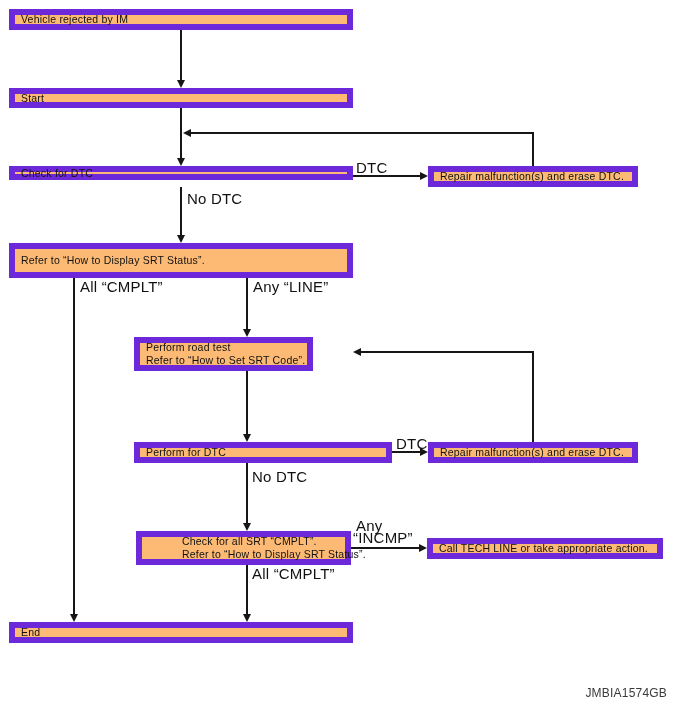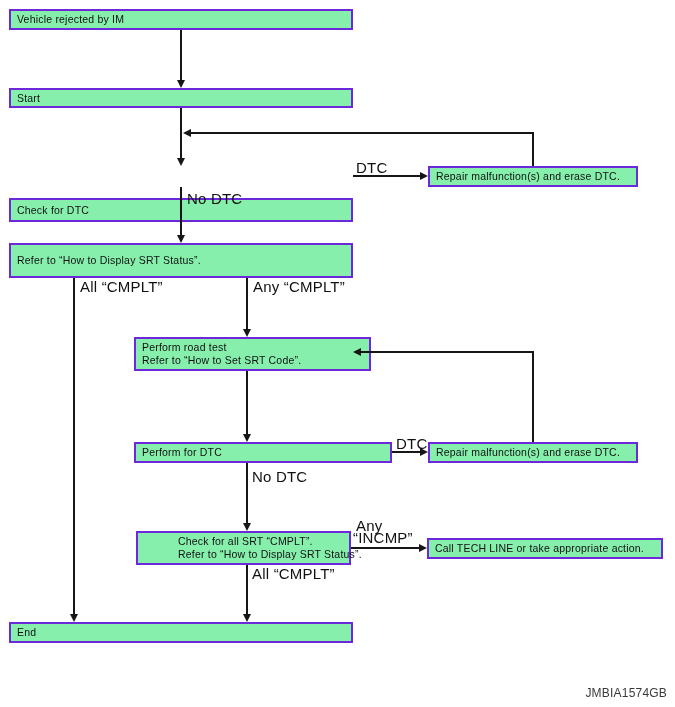--- a/index.html
+++ b/index.html
@@ -6,22 +6,22 @@
   .canvas{
     position:relative;
     width:675px;height:707px;
     background:#ffffff;
     font-family:"Liberation Sans","DejaVu Sans",sans-serif;
     color:#111;
     overflow:hidden;
   }
   .box{
     position:absolute;
-    background:#86efac;
-    border:2px solid #6d28d9;
+    background:#fdba74;
+    border:6px solid #6d28d9;
     box-sizing:border-box;
     font-size:10.5px;
     letter-spacing:.2px;
     line-height:13px;
     display:flex;
     flex-direction:column;
     justify-content:center;
     padding-left:6px;
     white-space:nowrap;
   }
@@ -39,33 +39,33 @@
 <div class="canvas">
 
   <div class="box" style="left:9px;top:9px;width:344px;height:21px;">
     <span>Vehicle rejected by IM</span>
   </div>
 
   <div class="box" style="left:9px;top:88px;width:344px;height:20px;">
     <span>Start</span>
   </div>
 
-  <div class="box" style="left:9px;top:166px;width:344px;height:24px;margin-top:32px;">
+  <div class="box" style="left:9px;top:166px;width:344px;height:14px;">
     <span>Check for DTC</span>
   </div>
 
   <div class="box" style="left:428px;top:166px;width:210px;height:21px;">
     <span>Repair malfunction(s) and erase DTC.</span>
   </div>
 
   <div class="box" style="left:9px;top:243px;width:344px;height:35px;">
     <span>Refer to “How to Display SRT Status”.</span>
   </div>
 
-  <div class="box" style="left:134px;top:337px;width:237px;height:34px;">
+  <div class="box" style="left:134px;top:337px;width:179px;height:34px;">
     <span>Perform road test</span>
     <span>Refer to “How to Set SRT Code”.</span>
   </div>
 
   <div class="box" style="left:134px;top:442px;width:258px;height:21px;">
     <span>Perform for DTC</span>
   </div>
 
   <div class="box" style="left:428px;top:442px;width:210px;height:21px;">
     <span>Repair malfunction(s) and erase DTC.</span>
@@ -121,21 +121,21 @@
 
   <div class="hline" style="left:351px;top:547px;width:68px;"></div>
   <div class="arr-r" style="left:419px;top:544px;"></div>
 
   <div class="vline" style="left:246px;top:565px;height:50px;"></div>
   <div class="arr-d" style="left:243px;top:614px;"></div>
 
   <div class="lbl" style="left:356px;top:162px;">DTC</div>
   <div class="lbl" style="left:187px;top:193px;">No DTC</div>
   <div class="lbl" style="left:80px;top:281px;">All “CMPLT”</div>
-  <div class="lbl" style="left:253px;top:281px;">Any “CMPLT”</div>
+  <div class="lbl" style="left:253px;top:281px;">Any “LINE”</div>
   <div class="lbl" style="left:396px;top:438px;">DTC</div>
   <div class="lbl" style="left:252px;top:471px;">No DTC</div>
   <div class="lbl" style="left:356px;top:520px;">Any</div>
   <div class="lbl" style="left:353px;top:532px;">“INCMP”</div>
   <div class="lbl" style="left:252px;top:568px;">All “CMPLT”</div>
 
   <div class="figcode" style="right:8px;top:686px;">JMBIA1574GB</div>
 
 </div>
 

